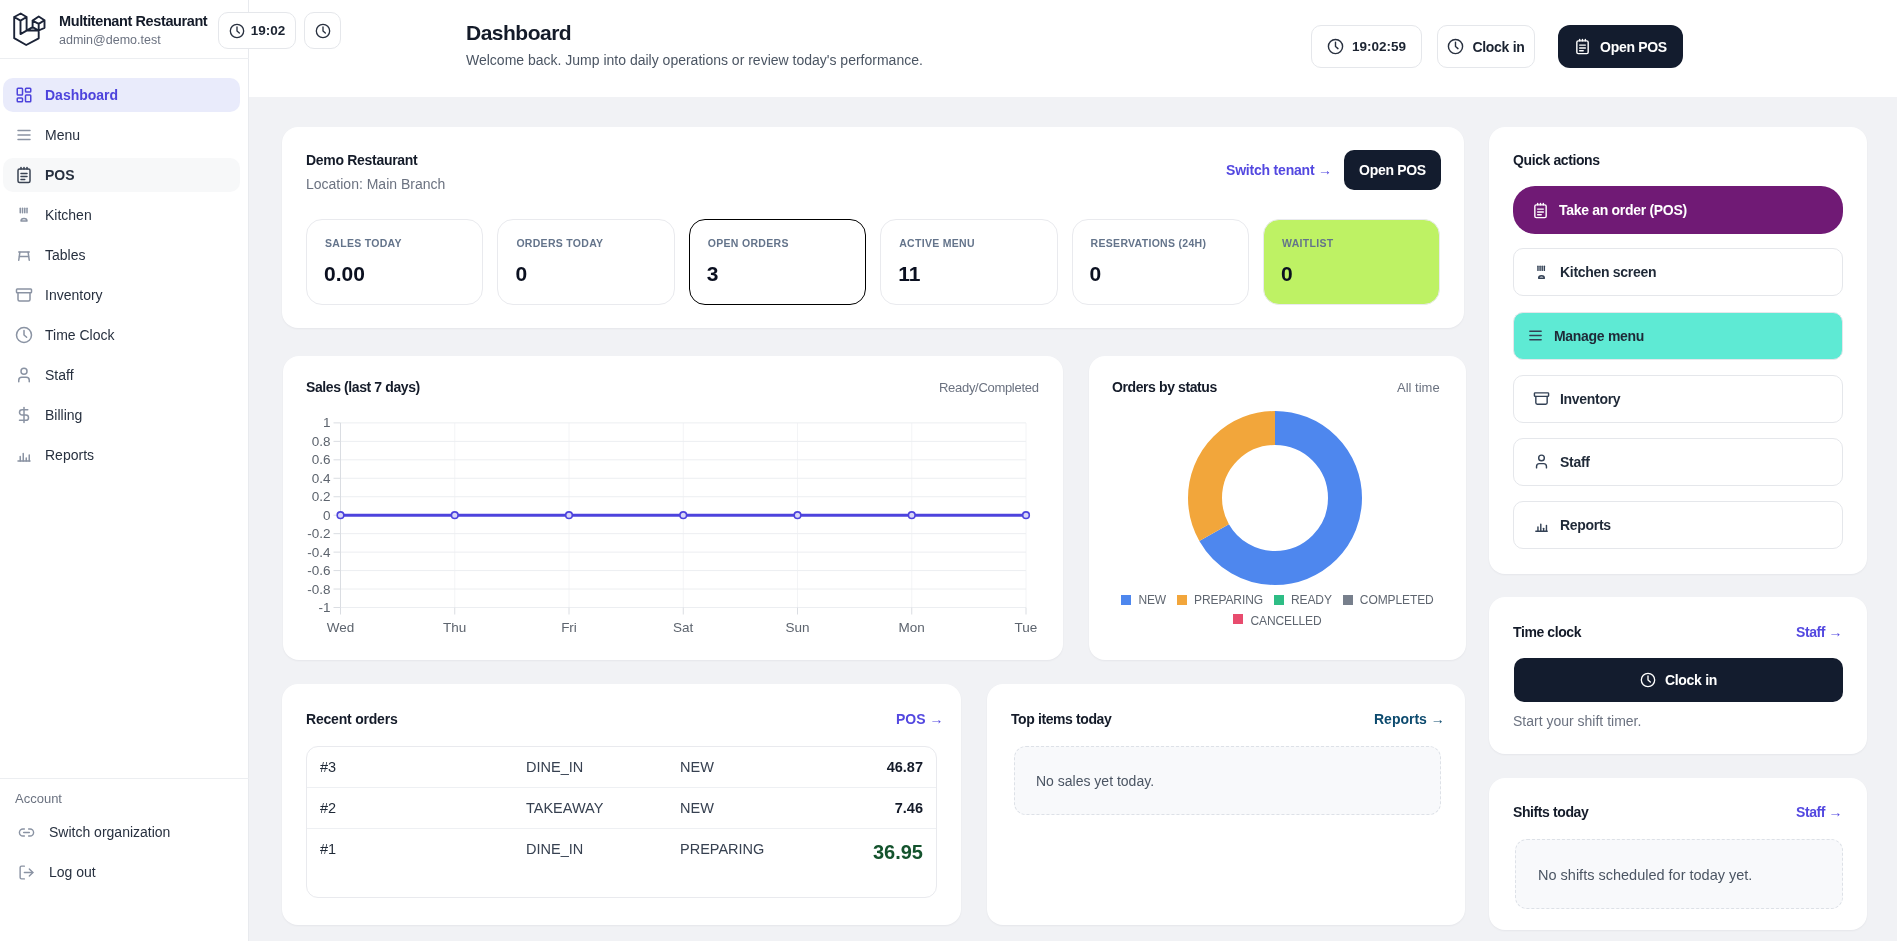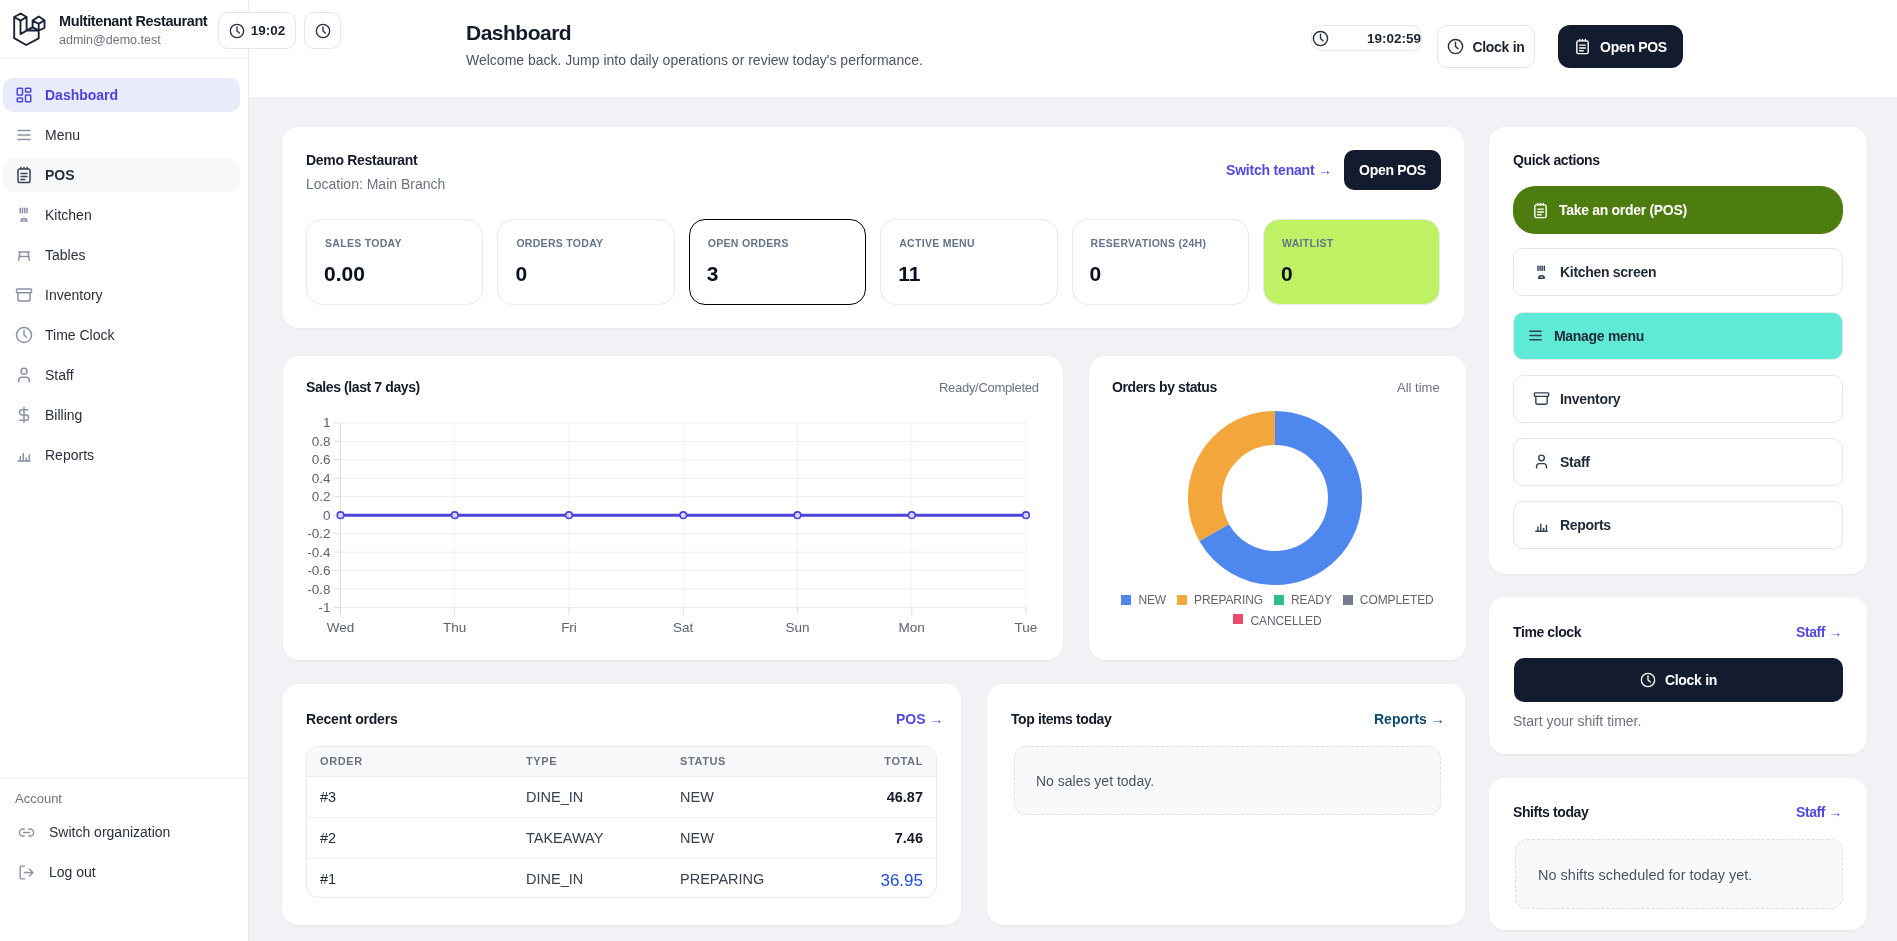--- a/index.html
+++ b/index.html
@@ -9,21 +9,21 @@
   .card { position:absolute; background:#fff; border-radius:16px; box-shadow:0 1px 2px rgba(16,24,40,.05); }
 </style>
 </head>
 <body>
 
 <div class="abs" style="left:249px;top:0;width:1648px;height:97px;background:#fff;"></div>
 
 <div class="abs" style="left:466px;top:21px;font-size:21px;font-weight:700;letter-spacing:-.5px;color:#141b29;">Dashboard</div>
 <div class="abs" style="left:466px;top:52px;font-size:14px;color:#4b5563;">Welcome back. Jump into daily operations or review today's performance.</div>
 
-<div class="abs" style="left:1311px;top:25px;width:111px;height:26px;background:#fff;border:1px solid #e5e7eb;border-radius:10px;display:flex;align-items:center;justify-content:space-between;gap:8px;">
+<div class="abs" style="left:1311px;top:25px;width:111px;height:43px;background:#fff;border:1px solid #e5e7eb;border-radius:10px;display:flex;align-items:center;justify-content:center;gap:8px;">
   <svg width="17" height="17" viewBox="0 0 24 24" fill="none" stroke="#28303f" stroke-width="2" stroke-linecap="round" stroke-linejoin="round">
       <circle cx="12" cy="12" r="10"></circle>
       <polyline points="12 6 12 12 15.5 15"></polyline>
     </svg>
   <span style="font-size:13.5px;font-weight:700;color:#1b2331;">19:02:59</span>
 </div>
 <div class="abs" style="left:1437px;top:25px;width:98px;height:43px;background:#fff;border:1px solid #e5e7eb;border-radius:10px;display:flex;align-items:center;justify-content:center;gap:8px;">
   <svg width="17" height="17" viewBox="0 0 24 24" fill="none" stroke="#28303f" stroke-width="2" stroke-linecap="round" stroke-linejoin="round">
       <circle cx="12" cy="12" r="10"></circle>
       <polyline points="12 6 12 12 15.5 15"></polyline>
@@ -301,57 +301,51 @@
   <span style="display:flex;align-items:center;gap:7px;font-size:12px;letter-spacing:-.1px;color:#5f6670;"><span style="width:10px;height:10px;background:#777f8c;display:inline-block;"></span>COMPLETED</span>
 </div>
 <div class="abs" style="left:1089px;top:614px;width:377px;display:flex;justify-content:center;">
   <span style="display:flex;align-items:flex-start;gap:7px;font-size:12px;letter-spacing:-.1px;color:#5f6670;"><span style="width:10px;height:10px;background:#e84c6e;display:inline-block;"></span>CANCELLED</span>
 </div>
 
 <div class="card" style="left:282px;top:684px;width:679px;height:241px;"></div>
 <div class="abs" style="left:306px;top:711px;font-size:14px;font-weight:700;letter-spacing:-.2px;color:#141b29;">Recent orders</div>
 <div class="abs" style="left:896px;top:711px;font-size:14px;font-weight:700;color:#5348e0;">POS →</div>
 <div class="abs" style="left:306px;top:746px;width:631px;height:152px;border:1px solid #e9eaee;border-radius:12px;overflow:hidden;background:#fff;">
-  <div style="height:30px;background:#f8f9fb;border-bottom:1px solid #e9eaee;position:relative;">
-    <span style="position:absolute;left:13px;top:8px;font-size:11px;font-weight:700;letter-spacing:.6px;color:#6b7280;">ORDER</span>
-    <span style="position:absolute;left:219px;top:8px;font-size:11px;font-weight:700;letter-spacing:.6px;color:#6b7280;">TYPE</span>
-    <span style="position:absolute;left:373px;top:8px;font-size:11px;font-weight:700;letter-spacing:.6px;color:#6b7280;">STATUS</span>
-    <span style="position:absolute;right:13px;top:8px;font-size:11px;font-weight:700;letter-spacing:.6px;color:#6b7280;">TOTAL</span>
-  </div>
   <div style="height:41px;border-bottom:1px solid #eef0f3;position:relative;">
     <span style="position:absolute;left:13px;top:12px;font-size:14.5px;color:#1f2937;">#3</span>
     <span style="position:absolute;left:219px;top:12px;font-size:14.5px;color:#374151;">DINE_IN</span>
     <span style="position:absolute;left:373px;top:12px;font-size:14.5px;color:#374151;">NEW</span>
     <span style="position:absolute;right:13px;top:12px;font-size:14.5px;font-weight:700;color:#141b29;">46.87</span>
   </div>
   <div style="height:41px;border-bottom:1px solid #eef0f3;position:relative;">
     <span style="position:absolute;left:13px;top:12px;font-size:14.5px;color:#1f2937;">#2</span>
     <span style="position:absolute;left:219px;top:12px;font-size:14.5px;color:#374151;">TAKEAWAY</span>
     <span style="position:absolute;left:373px;top:12px;font-size:14.5px;color:#374151;">NEW</span>
     <span style="position:absolute;right:13px;top:12px;font-size:14.5px;font-weight:700;color:#141b29;">7.46</span>
   </div>
   <div style="height:41px;position:relative;">
     <span style="position:absolute;left:13px;top:12px;font-size:14.5px;color:#1f2937;">#1</span>
     <span style="position:absolute;left:219px;top:12px;font-size:14.5px;color:#374151;">DINE_IN</span>
     <span style="position:absolute;left:373px;top:12px;font-size:14.5px;color:#374151;">PREPARING</span>
-    <span style="position:absolute;right:13px;top:12px;font-size:17px;font-weight:400;color:#1d4ed8;">36.95</span>
+    <span style="position:absolute;right:13px;top:12px;font-size:20px;font-weight:700;color:#14532d;">36.95</span>
   </div>
 </div>
 
 <div class="card" style="left:987px;top:684px;width:478px;height:241px;"></div>
 <div class="abs" style="left:1011px;top:711px;font-size:14px;font-weight:700;letter-spacing:-.4px;color:#141b29;">Top items today</div>
 <div class="abs" style="left:1374px;top:711px;font-size:14px;font-weight:700;color:#0c4a6e;">Reports →</div>
 <div class="abs" style="left:1014px;top:746px;width:427px;height:69px;border:1px dashed #dde1e7;border-radius:12px;background:#f8f9fb;">
   <span style="position:absolute;left:21px;top:26px;font-size:14px;color:#4b5563;">No sales yet today.</span>
 </div>
 
 <div class="card" style="left:1489px;top:127px;width:378px;height:447px;"></div>
 <div class="abs" style="left:1513px;top:152px;font-size:14px;font-weight:700;letter-spacing:-.4px;color:#141b29;">Quick actions</div>
 <div id="qa" class="abs" style="left:0;top:0;">
-    <div class="abs" style="left:1513px;top:186px;width:330px;height:48px;background:#4d7c0f;border-radius:22px;display:flex;align-items:center;padding-left:19px;">
+    <div class="abs" style="left:1513px;top:186px;width:330px;height:48px;background:#701a75;border-radius:22px;display:flex;align-items:center;padding-left:19px;">
       <svg width="17" height="17" viewBox="0 0 24 24" fill="none" stroke="#fff" stroke-width="2" stroke-linecap="round" stroke-linejoin="round">
         <path d="M8 2v2"></path>
         <path d="M12 2v2"></path>
         <path d="M16 2v2"></path>
         <rect x="4" y="4" width="16" height="18" rx="2"></rect>
         <path d="M8 10h8"></path>
         <path d="M8 14h8"></path>
         <path d="M8 18h5"></path>
       </svg>
       <span style="margin-left:10px;font-size:14px;font-weight:700;letter-spacing:-.3px;color:#fff;">Take an order (POS)</span>

